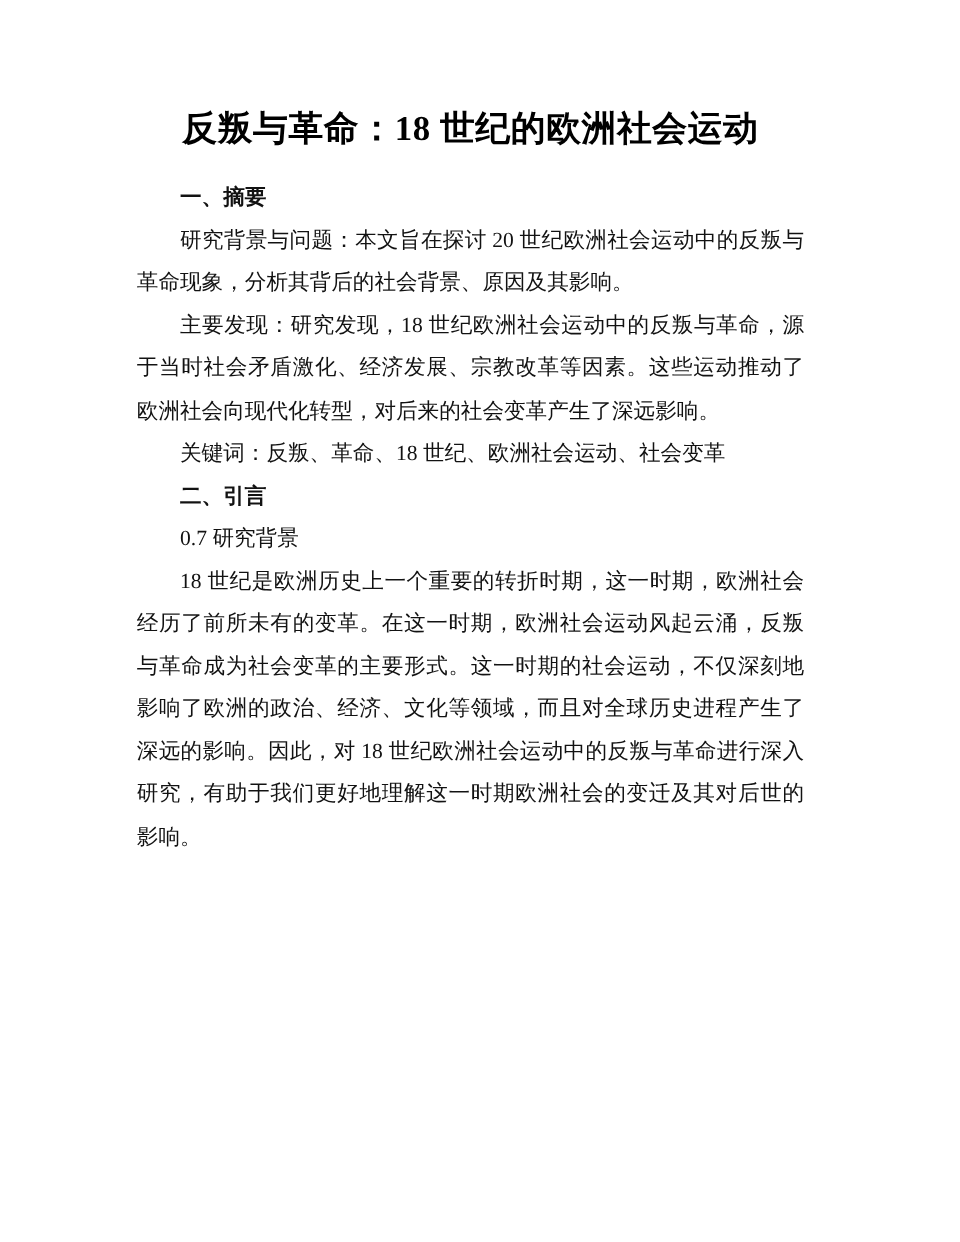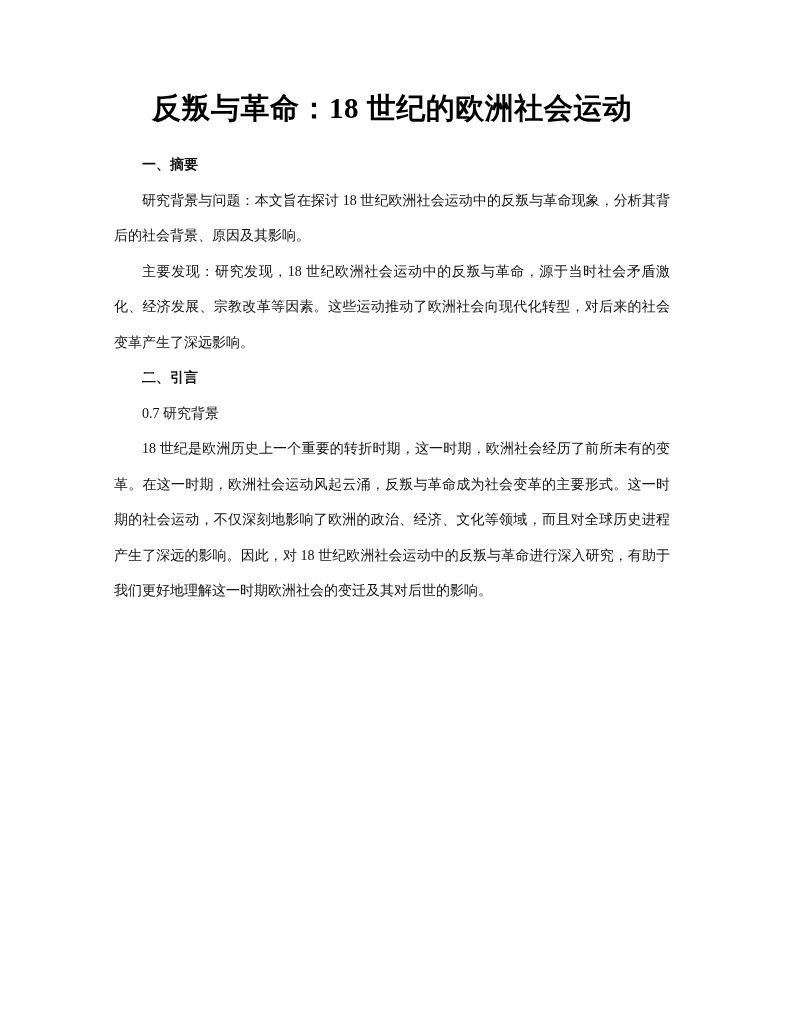--- a/index.html
+++ b/index.html
@@ -21,21 +21,21 @@
   .doc-title {
     font-size: 29px;
     font-weight: bold;
     text-align: center;
     line-height: 44px;
     margin: 0 0 17px 0;
     color: #000000;
     letter-spacing: 0.5px;
   }
   .block {
-    font-size: 14px;
+    font-size: 18px;
     line-height: 35.5px;
     text-align: justify;
     text-indent: 2em;
     margin: 0;
     word-break: break-all;
   }
   .block.heading {
     font-weight: bold;
     text-align: left;
   }
@@ -46,26 +46,27 @@
 </style>
 </head>
 <body>
 
 <div class="doc-page">
 
   <h1 class="doc-title">反叛与革命：18 世纪的欧洲社会运动</h1>
 
   <p class="block heading">一、摘要</p>
 
-  <p class="block paragraph">研究背景与问题：本文旨在探讨 18 世纪欧洲社会运动中的反叛与革命现象，分析其背后的社会背景、原因及其影响。</p>
+  <p class="block paragraph">研究背景与问题：本文旨在探讨 20 世纪欧洲社会运动中的反叛与革命现象，分析其背后的社会背景、原因及其影响。</p>
 
 
   <p class="block paragraph">主要发现：研究发现，18 世纪欧洲社会运动中的反叛与革命，源于当时社会矛盾激化、经济发展、宗教改革等因素。这些运动推动了欧洲社会向现代化转型，对后来的社会变革产生了深远影响。</p>
 
 
+  <p class="block paragraph">关键词：反叛、革命、18 世纪、欧洲社会运动、社会变革</p>
 
   <p class="block heading">二、引言</p>
 
   <p class="block subheading">0.7 研究背景</p>
 
   <p class="block paragraph">18 世纪是欧洲历史上一个重要的转折时期，这一时期，欧洲社会经历了前所未有的变革。在这一时期，欧洲社会运动风起云涌，反叛与革命成为社会变革的主要形式。这一时期的社会运动，不仅深刻地影响了欧洲的政治、经济、文化等领域，而且对全球历史进程产生了深远的影响。因此，对 18 世纪欧洲社会运动中的反叛与革命进行深入研究，有助于我们更好地理解这一时期欧洲社会的变迁及其对后世的影响。</p>
 
 </div>
 
 </body></html>

